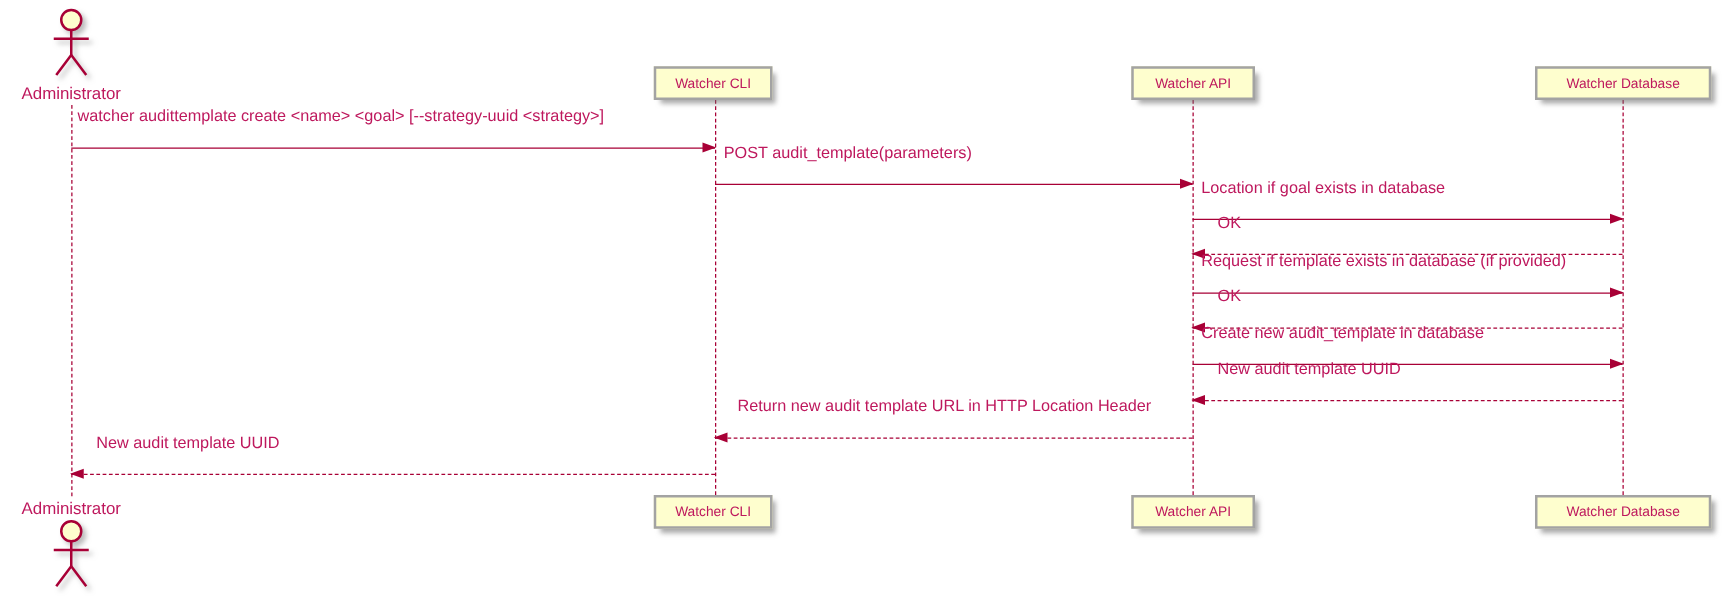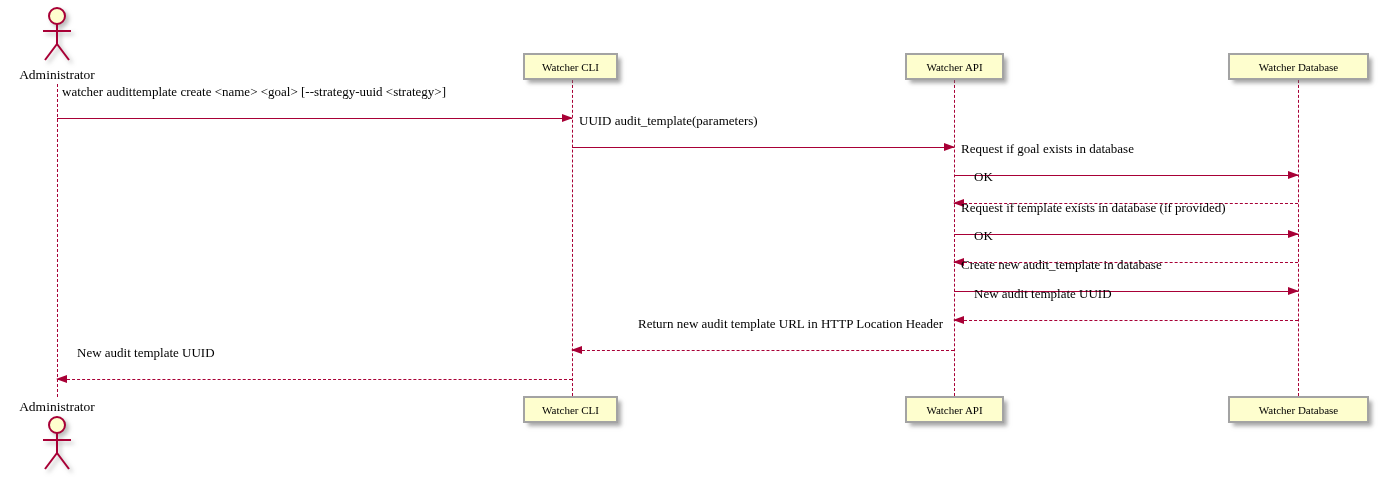--- a/index.html
+++ b/index.html
@@ -1,18 +1,18 @@
 <!DOCTYPE html>
 <html><head>
 <meta charset="utf-8">
 <style>
   html,body { margin:0; padding:0; background:#ffffff; }
   #canvas {
     position:relative; width:1379px; height:483px;
-    font-family:Liberation Serif, serif; color:#000000;
+    font-family:Liberation Sans, sans-serif; color:#be185d;
     background:#ffffff; overflow:hidden;
   }
   .pbox {
     position:absolute; box-sizing:border-box; height:27px;
     background:#FEFECE; border:2px solid #a3a3a3;
     box-shadow:4px 4px 4px -1px rgba(110,110,110,0.6);
     display:flex; align-items:center; justify-content:center;
     font-size:11px; white-space:nowrap;
   }
   .lifeline { position:absolute; width:0; border-left:1px dashed #A80036; }
@@ -63,27 +63,27 @@
   <div class="pbox" style="left:905px; top:396px; width:99px;">Watcher API</div>
   <div class="pbox" style="left:1228px; top:396px; width:141px;">Watcher Database</div>
 
   <div class="msg" style="left:57px; top:118px; width:515px;">
     <span class="msg-label" style="left:5px;">watcher audittemplate create &lt;name&gt; &lt;goal&gt; [--strategy-uuid &lt;strategy&gt;]</span>
     <div class="msg-line"></div>
     <div class="ah right"></div>
   </div>
 
   <div class="msg" style="left:572px; top:147px; width:382px;">
-    <span class="msg-label" style="left:7px;">UUID audit_template(parameters)</span>
+    <span class="msg-label" style="left:7px;">POST audit_template(parameters)</span>
     <div class="msg-line"></div>
     <div class="ah right"></div>
   </div>
 
   <div class="msg" style="left:954px; top:175px; width:344px;">
-    <span class="msg-label" style="left:7px;">Request if goal exists in database</span>
+    <span class="msg-label" style="left:7px;">Location if goal exists in database</span>
     <div class="msg-line"></div>
     <div class="ah right"></div>
   </div>
 
   <div class="msg" style="left:954px; top:203px; width:344px;">
     <span class="msg-label" style="left:20px;">OK</span>
     <div class="msg-line dashed"></div>
     <div class="ah left"></div>
   </div>
 
@@ -105,21 +105,21 @@
     <div class="ah right"></div>
   </div>
 
   <div class="msg" style="left:954px; top:320px; width:344px;">
     <span class="msg-label" style="left:20px;">New audit template UUID</span>
     <div class="msg-line dashed"></div>
     <div class="ah left"></div>
   </div>
 
   <div class="msg" style="left:572px; top:350px; width:382px;">
-    <span class="msg-label" style="left:18px;margin-left:48px;">Return new audit template URL in HTTP Location Header</span>
+    <span class="msg-label" style="left:18px;">Return new audit template URL in HTTP Location Header</span>
     <div class="msg-line dashed"></div>
     <div class="ah left"></div>
   </div>
 
   <div class="msg" style="left:57px; top:379px; width:515px;">
     <span class="msg-label" style="left:20px;">New audit template UUID</span>
     <div class="msg-line dashed"></div>
     <div class="ah left"></div>
   </div>
 

